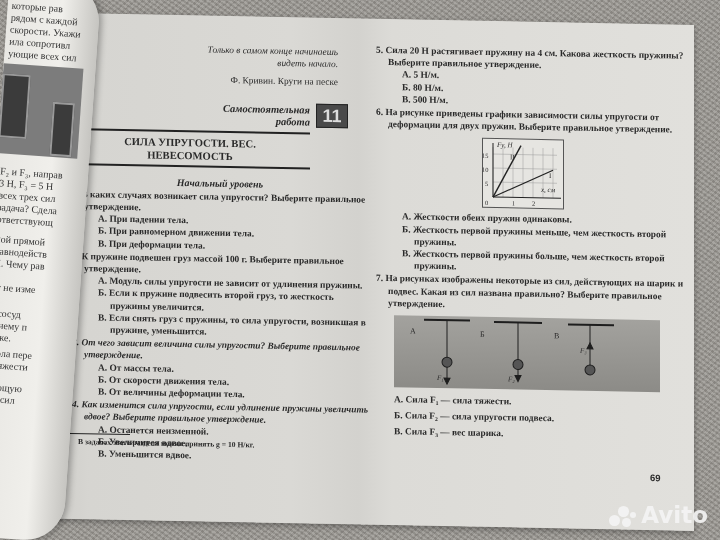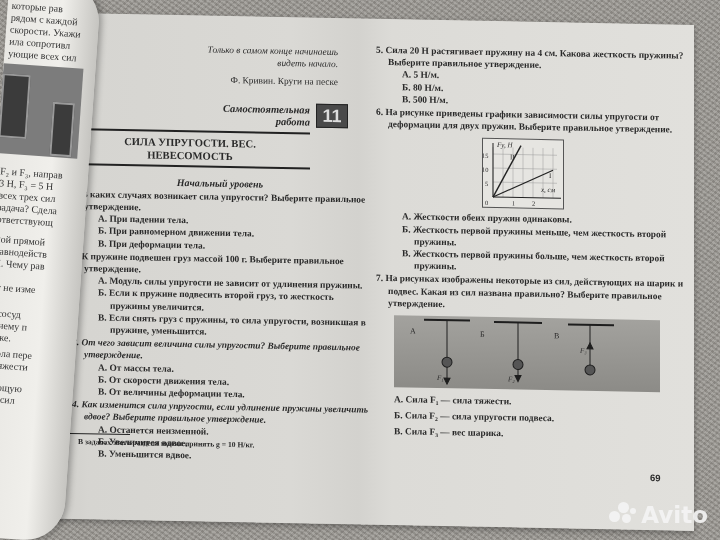--- a/index.html
+++ b/index.html
@@ -34,21 +34,21 @@
   .q .opt{padding-left:28px;font-weight:bold;}
   .q .optw{padding-left:40px;text-indent:-12px;}
   .foot{position:absolute;left:48px;top:420px;width:300px;}
   .foot .rule{width:60px;border-top:1px solid #222;margin-bottom:3px;}
   .foot .fn{font-size:7.6px;font-weight:bold;padding-left:8px;}
   .pn{position:absolute;font-size:9.5px;font-weight:bold;font-family:"Liberation Sans",sans-serif;}
   .graph{margin:6px 0 4px 108px;width:80px;height:68px;border:1px solid #555;background:#e6e5e1;position:relative;}
   .pics{margin:6px 0 6px 20px;width:266px;height:72px;background:linear-gradient(180deg,#a3a29e,#8c8b87);position:relative;}
   .ans7{margin-left:20px;}
   .ans7 div{margin-top:4px;font-weight:bold;}
-  .avito{position:absolute;right:12px;bottom:12px;color:#f5f5f5;font-family:"DejaVu Sans",sans-serif;font-weight:bold;font-size:23px;opacity:.9;display:flex;align-items:flex-start;gap:4px;}
+  .avito{position:absolute;right:12px;bottom:12px;color:#f5f5f5;font-family:"DejaVu Sans",sans-serif;font-weight:bold;font-size:23px;opacity:.9;display:flex;align-items:flex-end;gap:4px;}
   .dots{position:relative;width:28px;height:22px;}
   .dots span{position:absolute;border-radius:50%;background:#f5f5f5;}
 </style>
 </head>
 <body>
 
 <div class="carpet"></div>
 
 <div class="spread">
 

